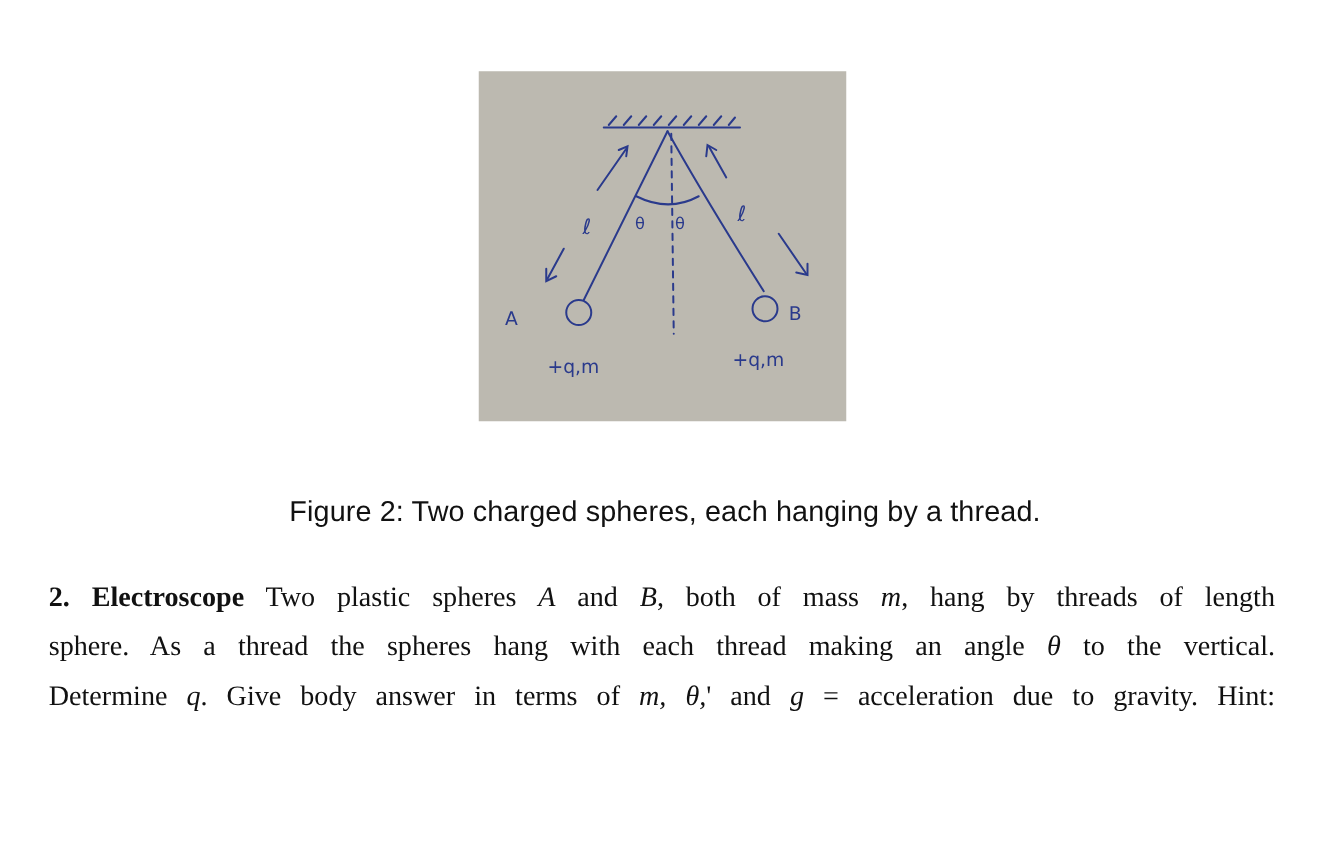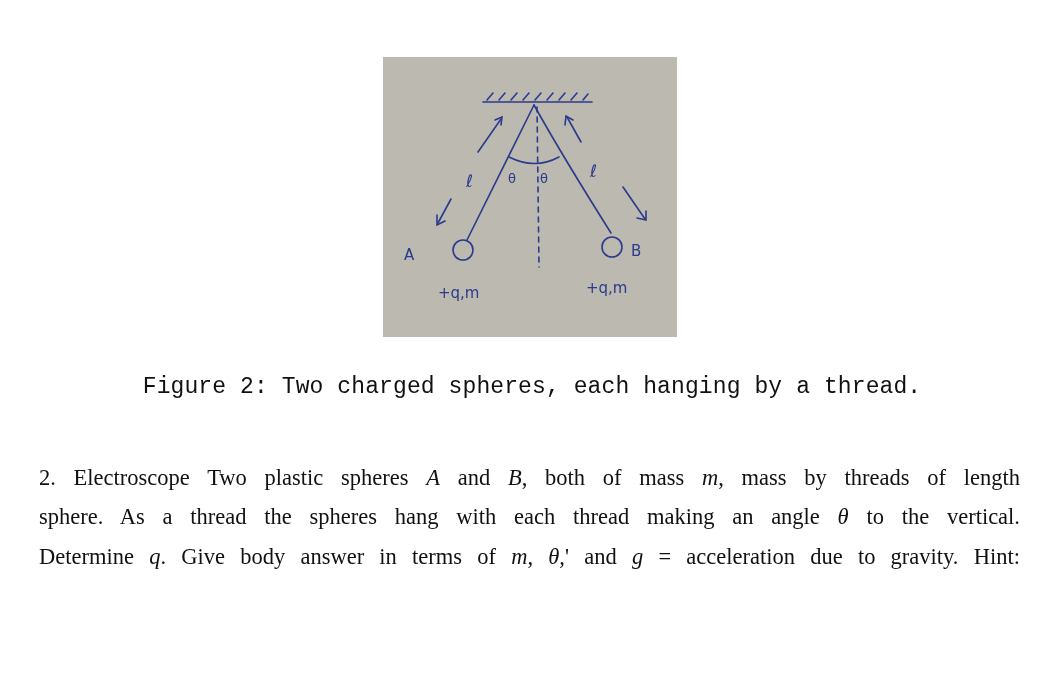--- a/index.html
+++ b/index.html
@@ -27,23 +27,23 @@
       position: absolute;
       left: 0;
       top: 0;
       width: 294px;
       height: 280px;
     }
     .caption {
       position: absolute;
       left: 0;
       width: 1064px;
-      top: 374px;
+      top: 396px;
       text-align: center;
-      font-family: Liberation Mono, monospace;
+      font-family: Liberation Sans, sans-serif;
       font-size: 23px;
       letter-spacing: 0.1px;
     }
     .body-text {
       position: absolute;
       left: 39px;
       top: 458px;
       width: 981px;
       font-family: "Liberation Serif", "DejaVu Serif", serif;
       font-size: 22.5px;
@@ -52,21 +52,21 @@
     }
     .line {
       display: block;
       white-space: nowrap;
       text-align-last: justify;
       text-align: justify;
     }
     .line.last {
       text-align-last: left;
     }
-    .bold { font-weight: normal; }
+    .bold { font-weight: bold; }
     .math { font-style: italic; }
     .hint { }
   </style>
 </head>
 <body>
 
 <div class="figure">
   <svg viewBox="0 0 294 280" xmlns="http://www.w3.org/2000/svg">
     <g stroke="#2a3a8c" stroke-width="1.6" fill="none" stroke-linecap="round">
 
@@ -112,16 +112,16 @@
       <text x="207" y="120" font-size="17" font-style="italic">ℓ</text>
       <text x="125" y="126" font-size="13">θ</text>
       <text x="157" y="126" font-size="13">θ</text>
     </g>
   </svg>
 </div>
 
 <div class="caption">Figure 2: Two charged spheres, each hanging by a thread.</div>
 
 <div class="body-text">
-  <span class="line"><span class="bold">2.  Electroscope</span><span> Two plastic spheres </span><span class="math">A</span><span> and </span><span class="math">B</span><span>, both of mass </span><span class="math">m</span><span>, mass by threads of length</span></span>
+  <span class="line"><span class="bold">2.  Electroscope</span><span> Two plastic spheres </span><span class="math">A</span><span> and </span><span class="math">B</span><span>, both of mass </span><span class="math">m</span><span>, hang by threads of length</span></span>
   <span class="line"><span>sphere. As a thread the spheres hang with each thread making an angle </span><span class="math">θ</span><span> to the vertical.</span></span>
   <span class="line"><span>Determine </span><span class="math">q</span><span>. Give body answer in terms of </span><span class="math">m, θ,</span><span>'  and </span><span class="math">g</span><span> = acceleration due to gravity. </span><span class="hint">Hint:</span></span>
 </div>
 
 </body></html>

